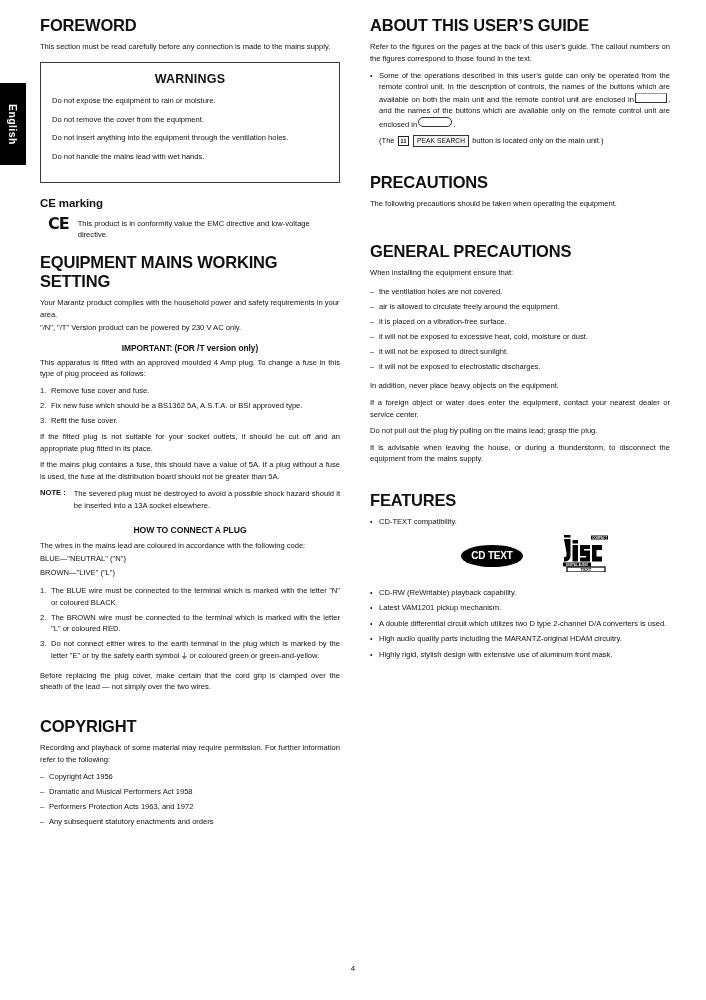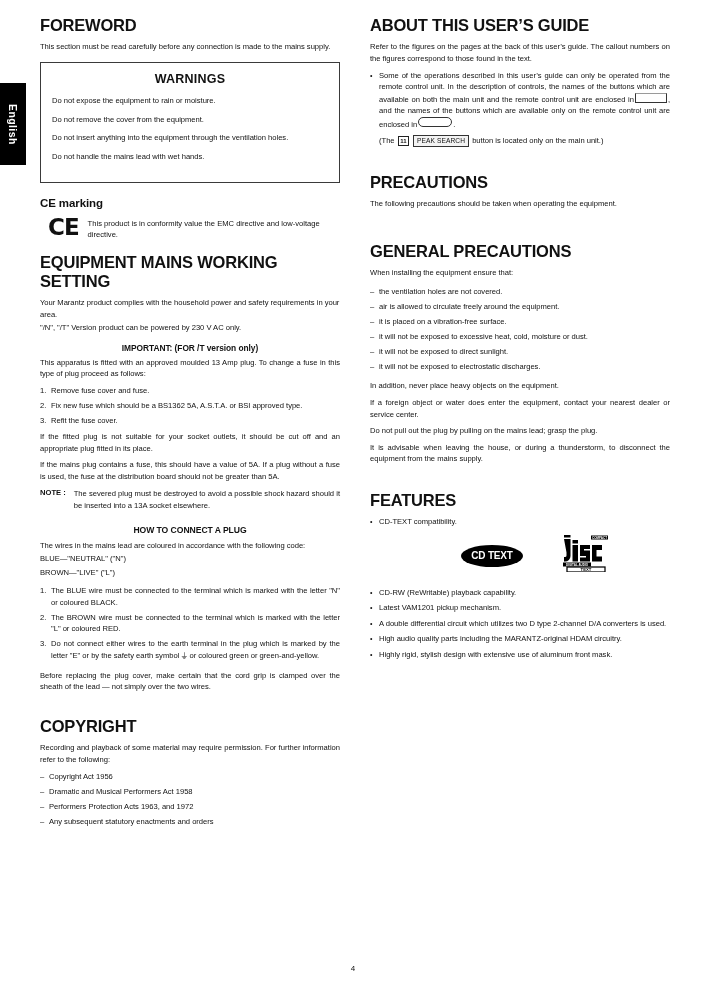--- a/index.html
+++ b/index.html
@@ -59,21 +59,21 @@
   .warn-title{
     text-align:center;font-size:12.5px;font-weight:bold;
     margin:1px 0 9px 0;letter-spacing:.2px;
   }
   .warn-box p{margin:0 0 7px 0;text-align:left;}
   .warn-box p:last-child{margin-bottom:11px;}
 
   
   .ce-row{display:flex;align-items:flex-start;gap:9px;margin:3px 0 0 8px;}
   .ce-mark{
-    font-size:23px;font-weight:bold;letter-spacing:-1px;
+    font-size:16px;font-weight:bold;letter-spacing:-1px;
     line-height:1;padding-top:2px;font-family:"DejaVu Sans",sans-serif;
     white-space:nowrap;
   }
   .ce-text{font-size:7.6px;line-height:1.45;padding-top:4px;}
 
   
   ul,ol{margin:0 0 5px 0;padding:0;list-style:none;}
   li{display:flex;margin-bottom:3.5px;}
   li .mk{flex:0 0 auto;width:11px;}
   li .bd{flex:1 1 auto;text-align:justify;}
@@ -156,21 +156,21 @@
         <div class="ce-text">This product is in conformity value the EMC directive and low-voltage directive.</div>
       </div>
     </section>
 
     <section class="sec">
       <h1>EQUIPMENT MAINS WORKING SETTING</h1>
       <p class="nj tight">Your Marantz product complies with the household power and safety requirements in your area.</p>
       <p class="nj">"/N", "/T" Version product can be powered by 230 V AC only.</p>
 
       <h3 style="margin-top:9px">IMPORTANT: (FOR /T version only)</h3>
-      <p>This apparatus is fitted with an approved moulded 13 Amp plug. To change a fuse in this type of plug proceed as follows:</p>
+      <p>This apparatus is fitted with an approved moulded 4 Amp plug. To change a fuse in this type of plug proceed as follows:</p>
 
       <ol>
         <li>
           <span class="mk">1.</span>
           <span class="bd">Remove fuse cover and fuse.</span>
         </li>
         <li>
           <span class="mk">2.</span>
           <span class="bd">Fix new fuse which should be a BS1362 5A, A.S.T.A. or BSI approved type.</span>
         </li>

